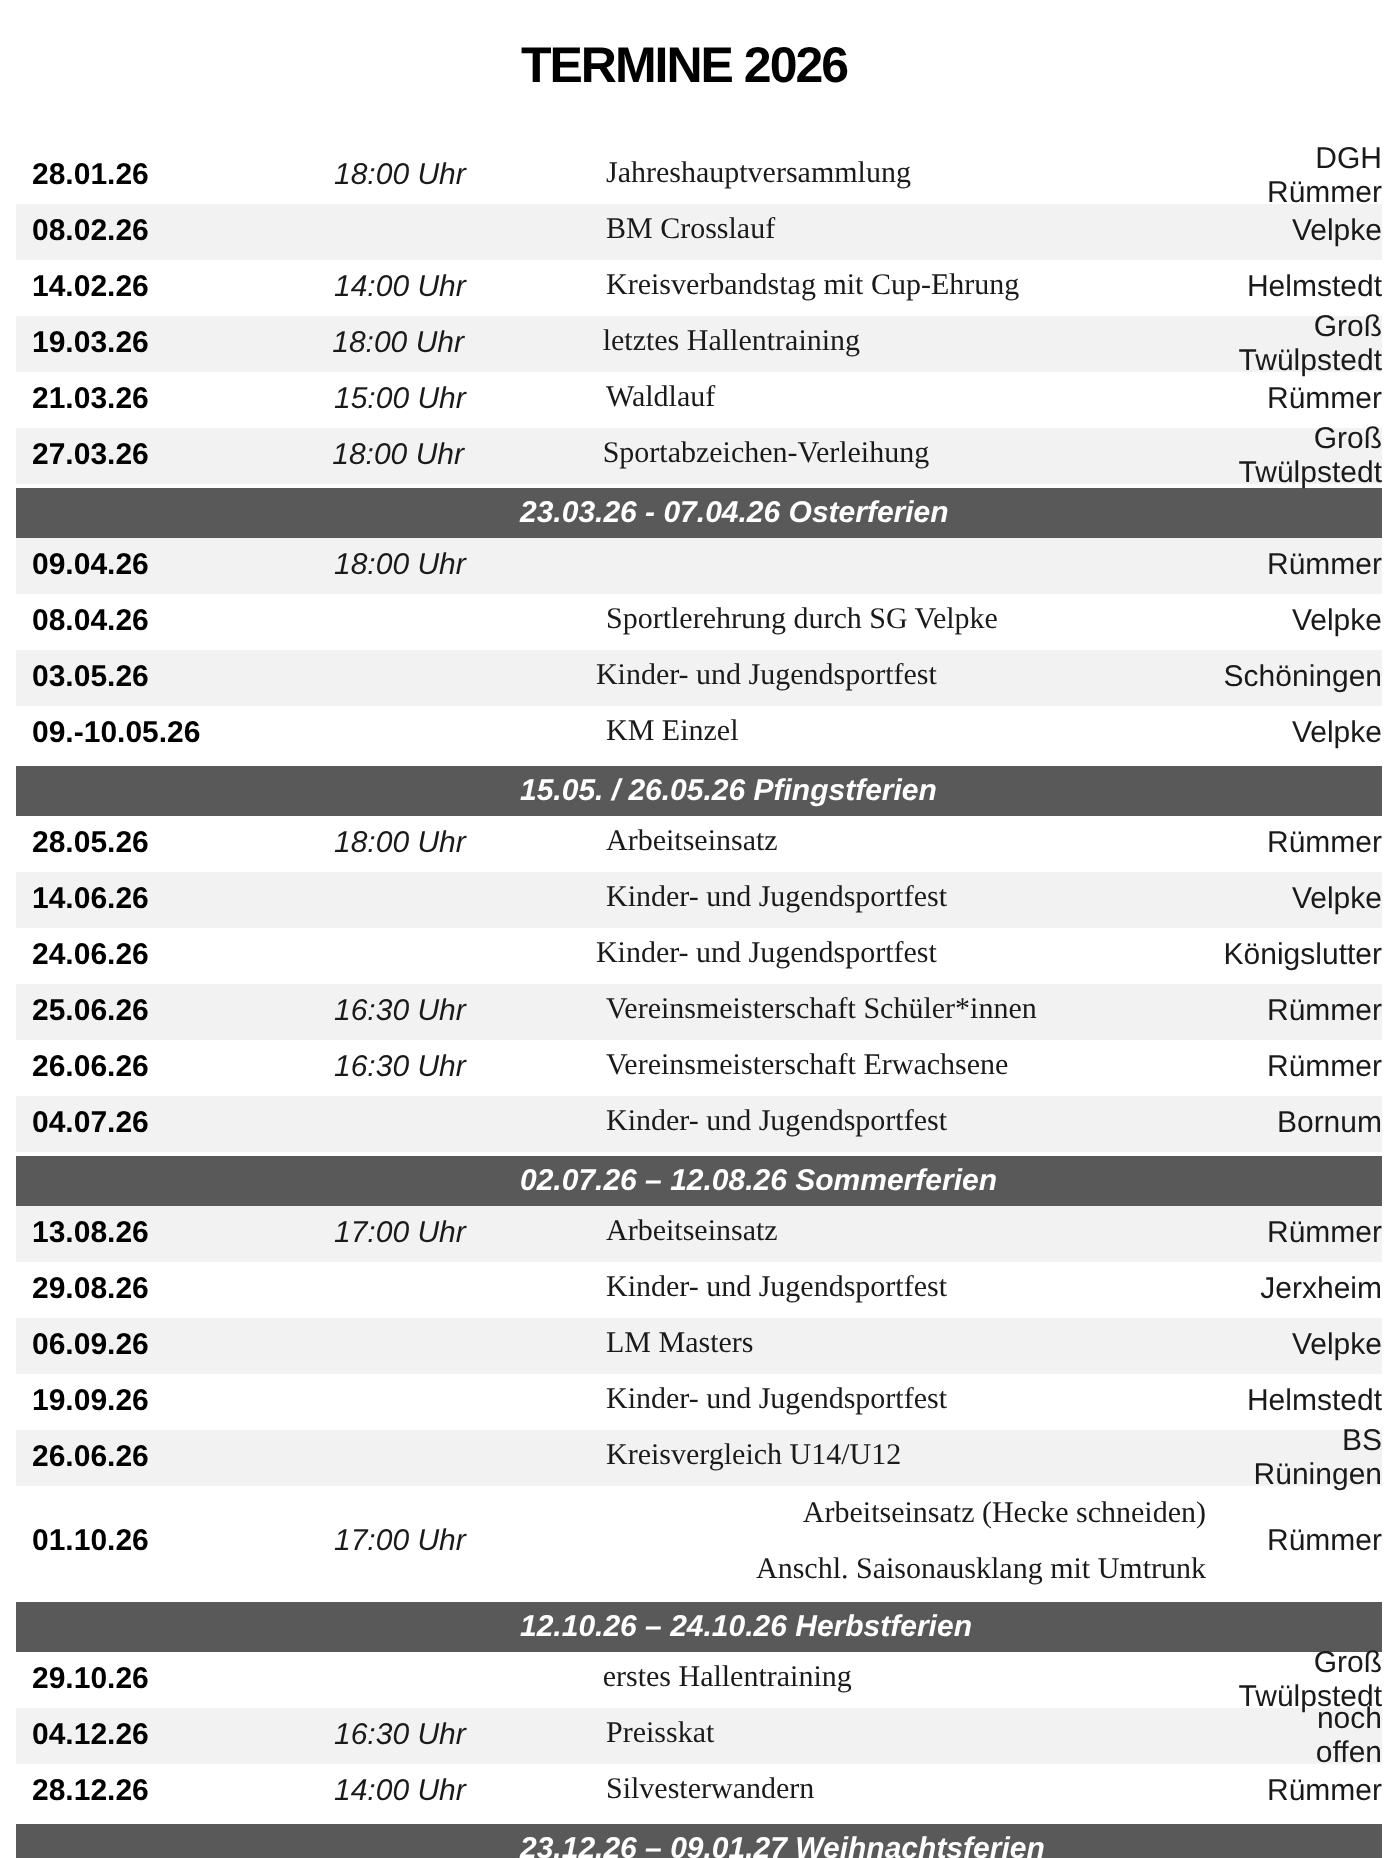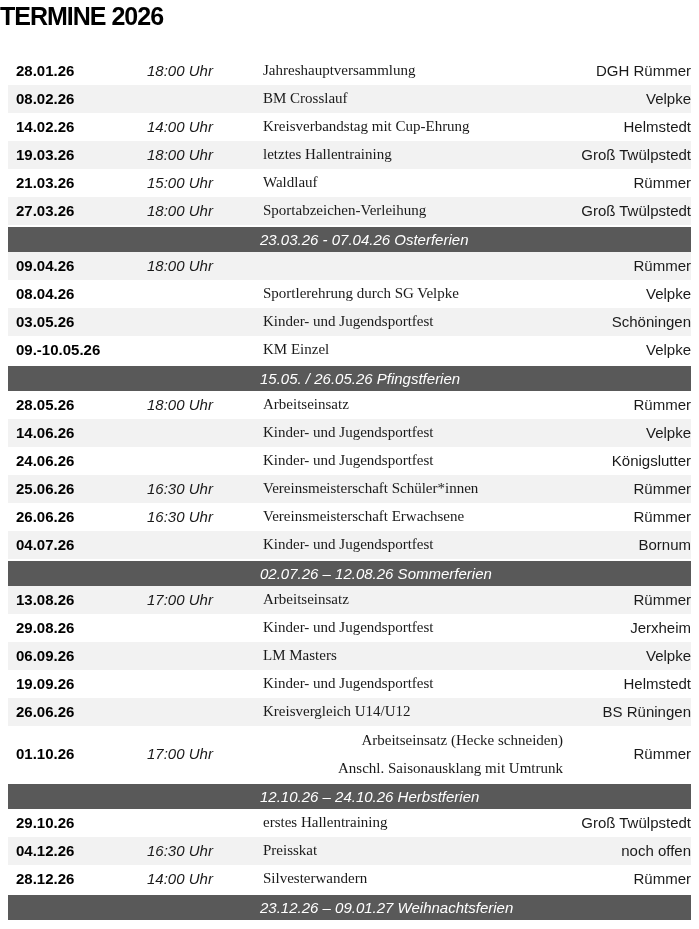--- a/index.html
+++ b/index.html
@@ -7,61 +7,63 @@
     position: relative;
     width: 699px;
     height: 929px;
     background: #ffffff;
     font-family: "Liberation Sans", sans-serif;
     color: var(--body-text, #1a1a1a);
     overflow: hidden;
   }
   .title {
     width: 650px;
-    margin: 0;
+    margin: 17px;
     padding-top: 3px;
+    text-align: center;
     font-size: 25px;
     font-weight: bold;
     letter-spacing: -1px;
     color: #000000;
     line-height: 1.1;
   }
   .table {
     margin-top: 26px;
   }
   .row {
     box-sizing: border-box;
     margin: 0 8px;
     width: 683px;
     height: 28px;
     display: flex;
     align-items: center;
     padding-left: 8px;
     font-size: 15px;
     background: #ffffff;
+    gap: 20px;
   }
   .row.shaded { background: var(--row-shaded, #f2f2f2); }
   .row.tall { height: 56px; }
   .c-date  { width: 131px; font-weight: bold; color: var(--date-text, #000000); }
   .c-time  { width: 116px; font-style: italic; }
   .c-event { width: 300px; font-family: Liberation Serif, serif; }
   .c-event .ev-line { line-height: 28px; text-align: right; }
   .c-loc   { flex: 1; text-align: right; }
   .band {
     box-sizing: border-box;
     margin: 2px 12px 0 8px;
     width: 683px;
     height: 25px;
     display: flex;
     align-items: center;
     padding-left: 252px;
     background: var(--band-background, #595959);
     color: var(--band-text, #ffffff);
     font-size: 15px;
-    font-weight: normal;
+    font-weight: bold;
     font-style: italic;
   }
 </style>
 </head>
 <body>
 
 <div class="page">
   <h1 class="title">TERMINE 2026</h1>
   <div class="table" id="schedule-table">
       <div class="row">

